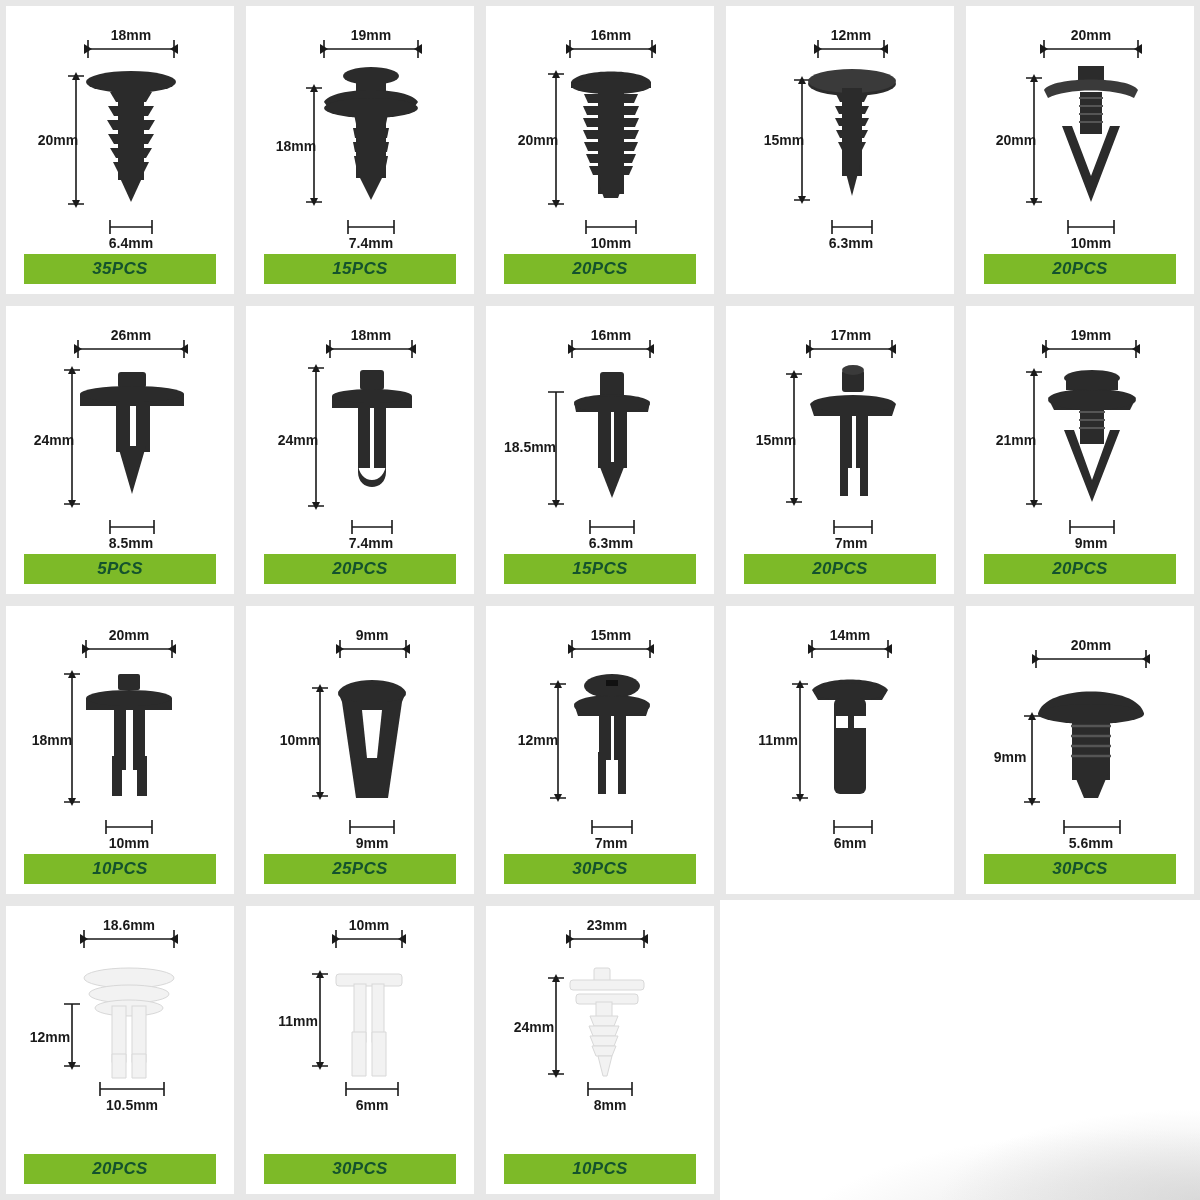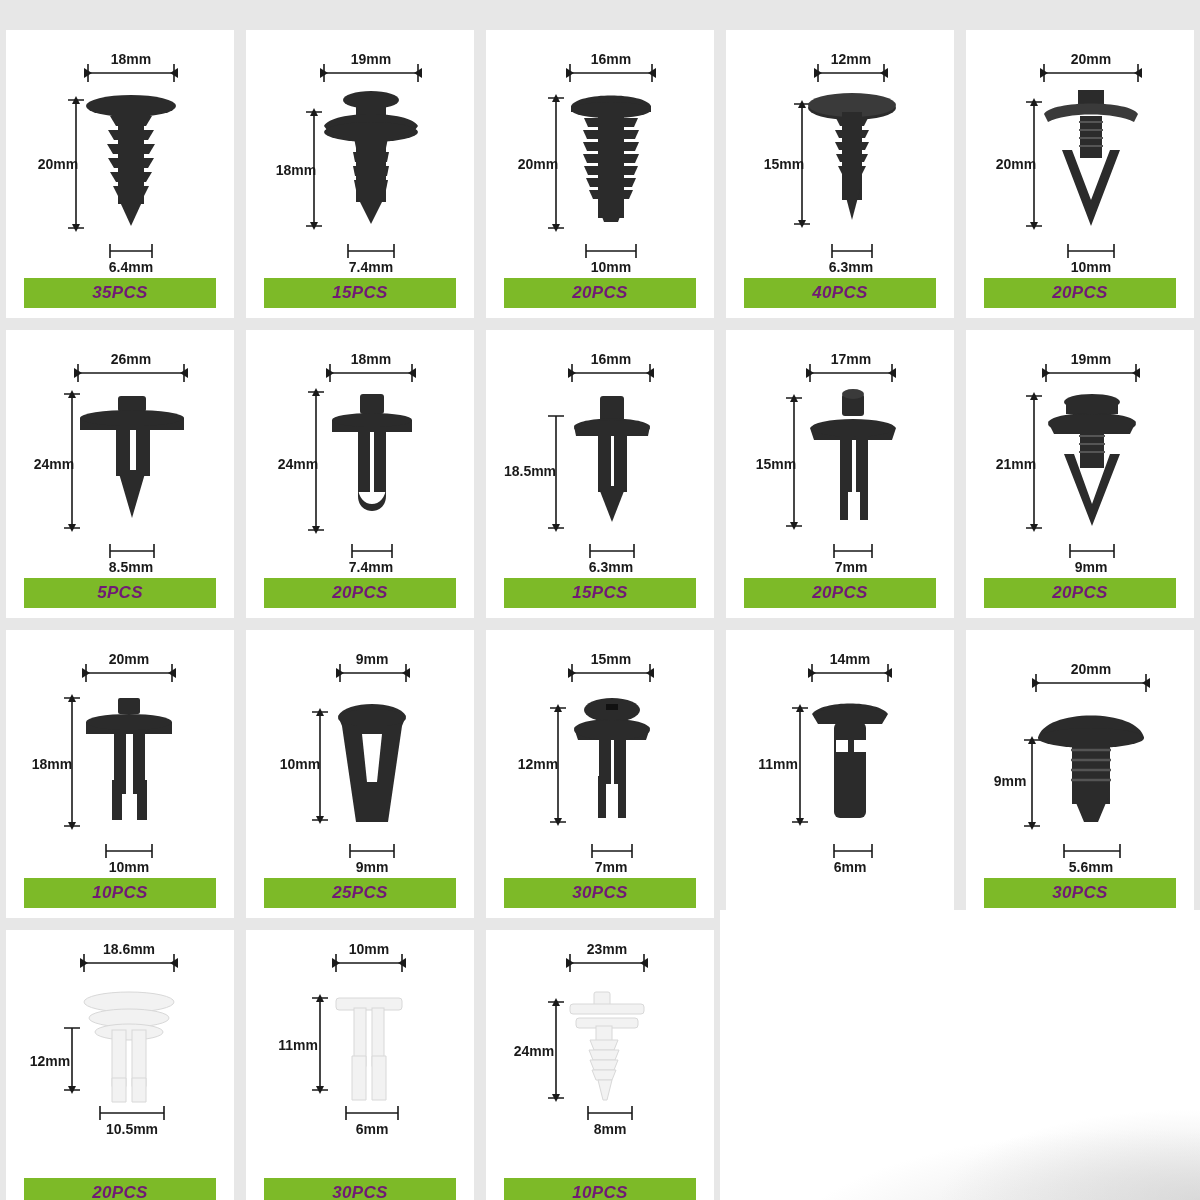--- a/index.html
+++ b/index.html
@@ -24,21 +24,20 @@
     grid-template-rows: repeat(4, 300px);
     background: #e7e7e7;
     gap: 0;
   }
   .cell {
     position: relative;
     width: 240px;
     height: 300px;
     box-sizing: border-box;
     padding: 6px;
-    margin-top: 24px;
   }
   .cell.empty {
     background: #ffffff;
   }
   .card {
     position: relative;
     width: 228px;
     height: 288px;
     background: #ffffff;
     box-sizing: border-box;
@@ -55,21 +54,21 @@
     width: 228px;
     height: 246px;
   }
   .label {
     position: absolute;
     left: 18px;
     bottom: 10px;
     width: 192px;
     height: 30px;
     background: #7dba28;
-    color: #701a75;
+    color: #14532d;
     font-style: italic;
     font-weight: bold;
     font-size: 17px;
     line-height: 30px;
     text-align: center;
     letter-spacing: 0.3px;
   }
   
   #decor {
     position: absolute;
@@ -227,21 +226,20 @@
           <ellipse cx="126" cy="75" rx="44" ry="12" fill="#3a3a3a"></ellipse>
           <rect x="116" y="82" width="20" height="88"></rect>
           <path d="M110 88 L142 88 L138 96 L114 96 Z"></path>
           <path d="M109 100 L143 100 L139 108 L113 108 Z"></path>
           <path d="M109 112 L143 112 L139 120 L113 120 Z"></path>
           <path d="M110 124 L142 124 L138 132 L114 132 Z"></path>
           <path d="M112 136 L140 136 L136 144 L116 144 Z"></path>
           <path d="M116 152 L136 152 L126 190 Z"></path>
         </g>
       </svg>
-      <div class="label">40PCS</div>
     </div>
   </div>
 
   <div class="cell">
     <div class="card">
       <svg class="art" viewBox="0 0 228 246">
         <g class="dimline" fill="none">
           <path d="M78 34 L78 52 M172 34 L172 52 M78 43 L172 43"></path>
           <path d="M74 38 L82 43 L74 48 Z" fill="#1a1a1a" stroke="none"></path>
           <path d="M176 38 L168 43 L176 48 Z" fill="#1a1a1a" stroke="none"></path>

